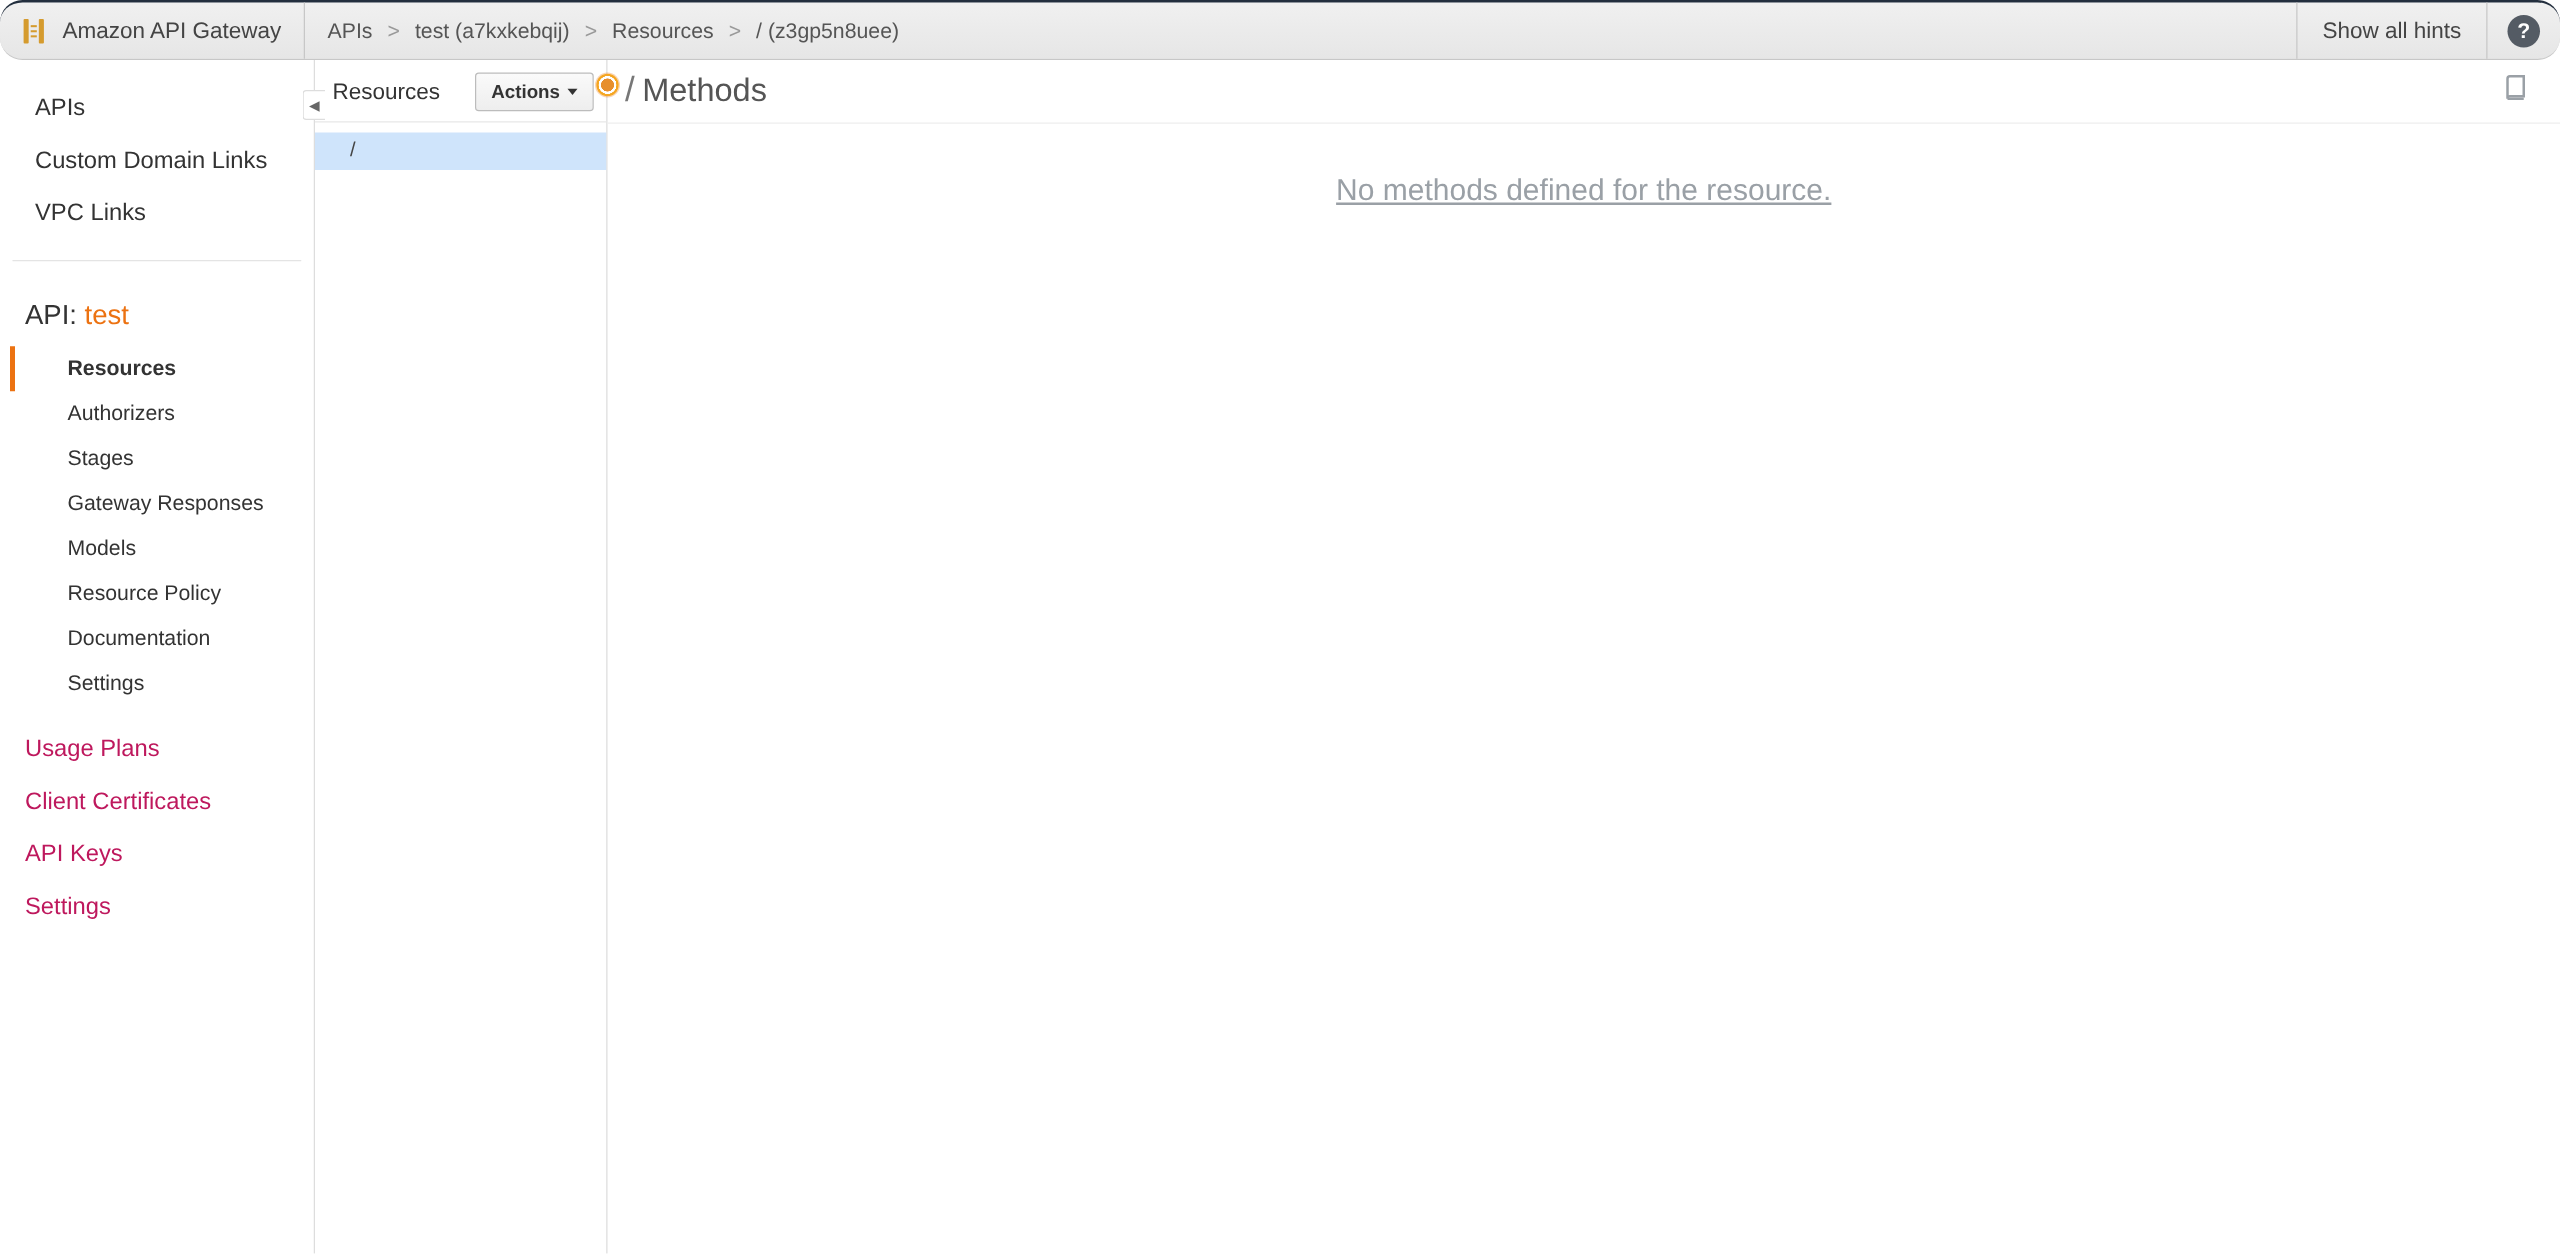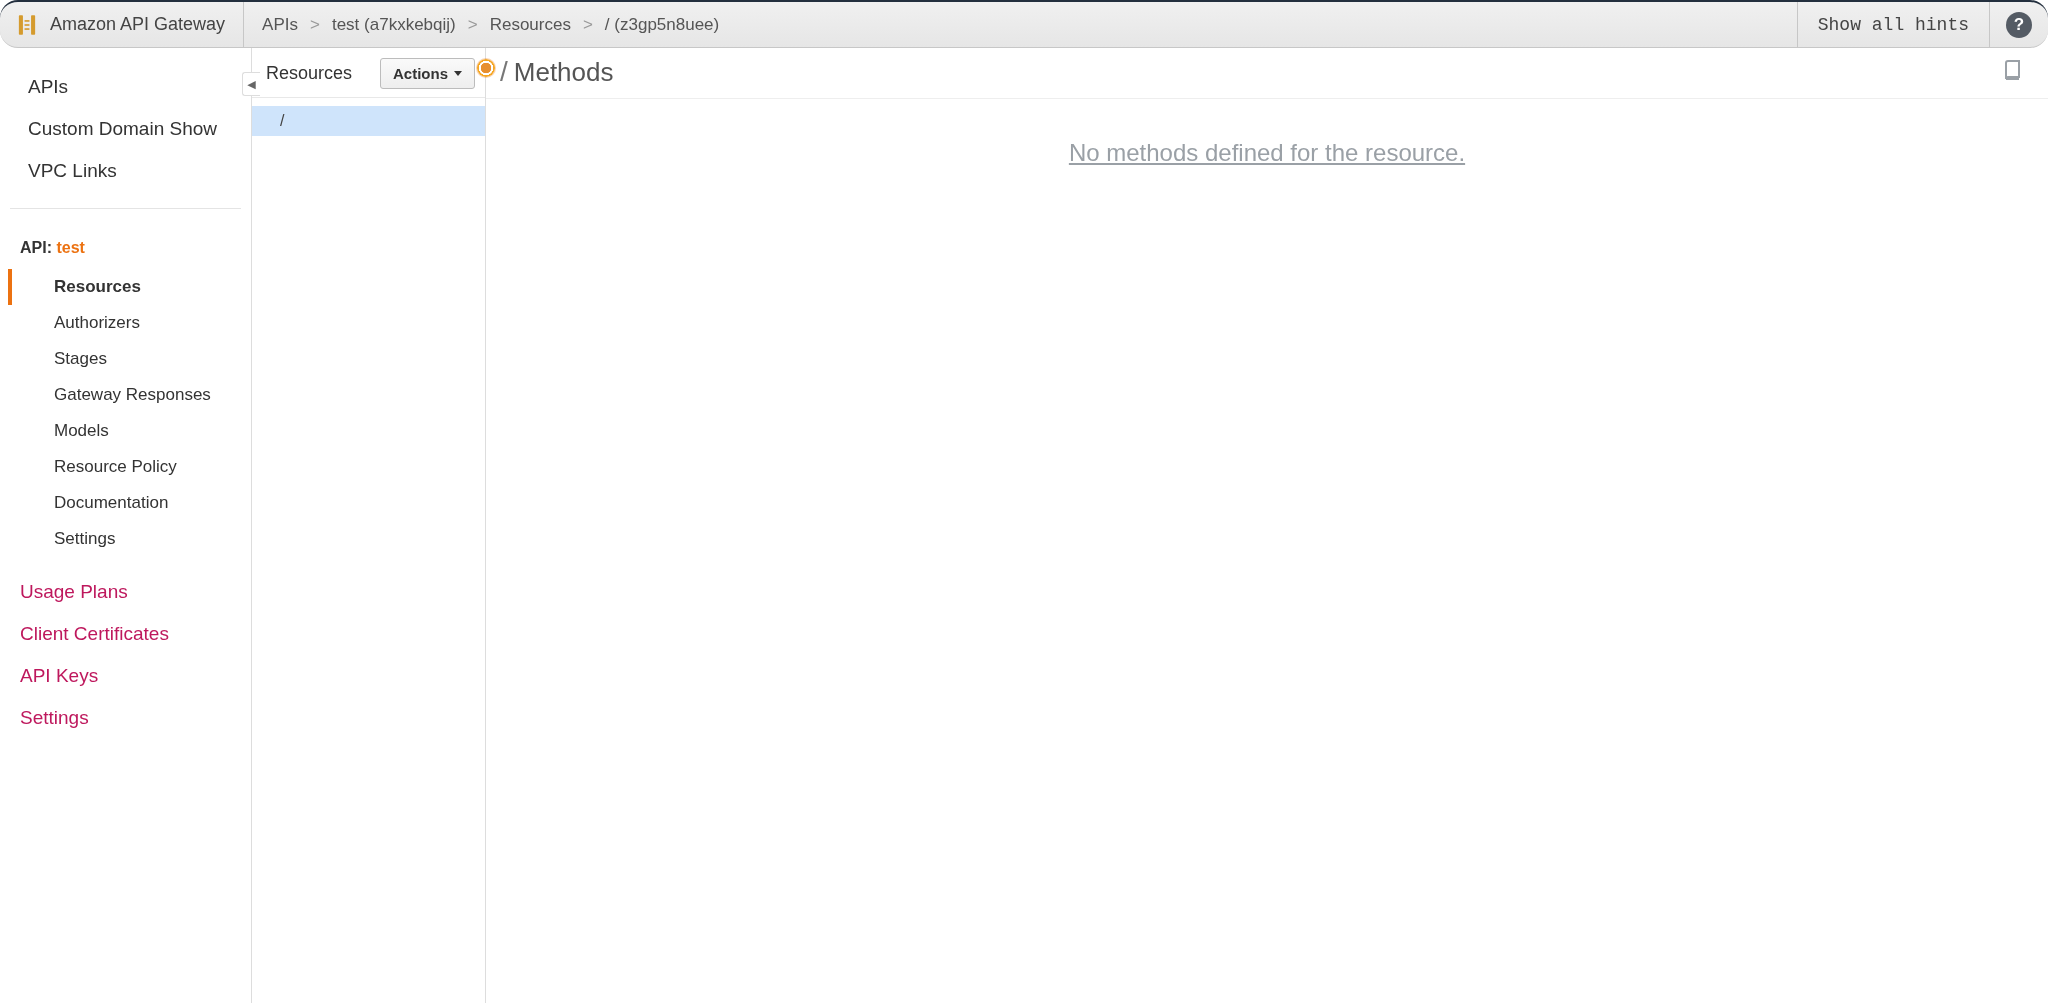--- a/index.html
+++ b/index.html
@@ -44,21 +44,20 @@
   .topbar .right {
     display: flex;
     align-items: stretch;
   }
   .topbar .hints {
     display: flex;
     align-items: center;
     padding: 0 20px;
     border-left: 1px solid #c7c7c7;
     cursor: pointer;
-    font-family: Liberation Mono, monospace;
   }
   .topbar .help {
     display: flex;
     align-items: center;
     padding: 0 16px;
     border-left: 1px solid #c7c7c7;
     cursor: pointer;
   }
   .help-circle {
     width: 26px; height: 26px; border-radius: 50%;
@@ -89,22 +88,22 @@
     border-top: 1px solid #e4e4e4;
     margin: 16px 10px 24px 10px;
   }
   .top-item {
     font-size: 19px;
     color: #333;
     padding: 10px 20px;
     cursor: pointer;
   }
   .api-label {
-    font-size: 16px;
-    font-weight: 700;
+    font-size: 22px;
+    font-weight: 400;
     padding: 6px 20px 12px 20px;
   }
   .api-label .api-name { color: #ec7211; }
   .sub-item {
     font-size: 17px;
     color: #333;
     padding: 8px 20px 8px 42px;
     cursor: pointer;
     border-left: 4px solid transparent;
     margin-left: 8px;
@@ -270,21 +269,21 @@
       <span class="help-circle">?</span>
     </div>
   </div>
 </div>
 
 <div class="body">
 
   <div class="sidebar">
     <div class="sec">
       <div class="top-item">APIs</div>
-      <div class="top-item">Custom Domain Show</div>
+      <div class="top-item">Custom Domain Links</div>
       <div class="top-item">VPC Links</div>
     </div>
     <div class="divider"></div>
 
     <div class="api-label">
       <span>API: </span><span class="api-name">test</span>
     </div>
 
     <div class="sub-item selected">Resources</div>
     <div class="sub-item">Authorizers</div>

